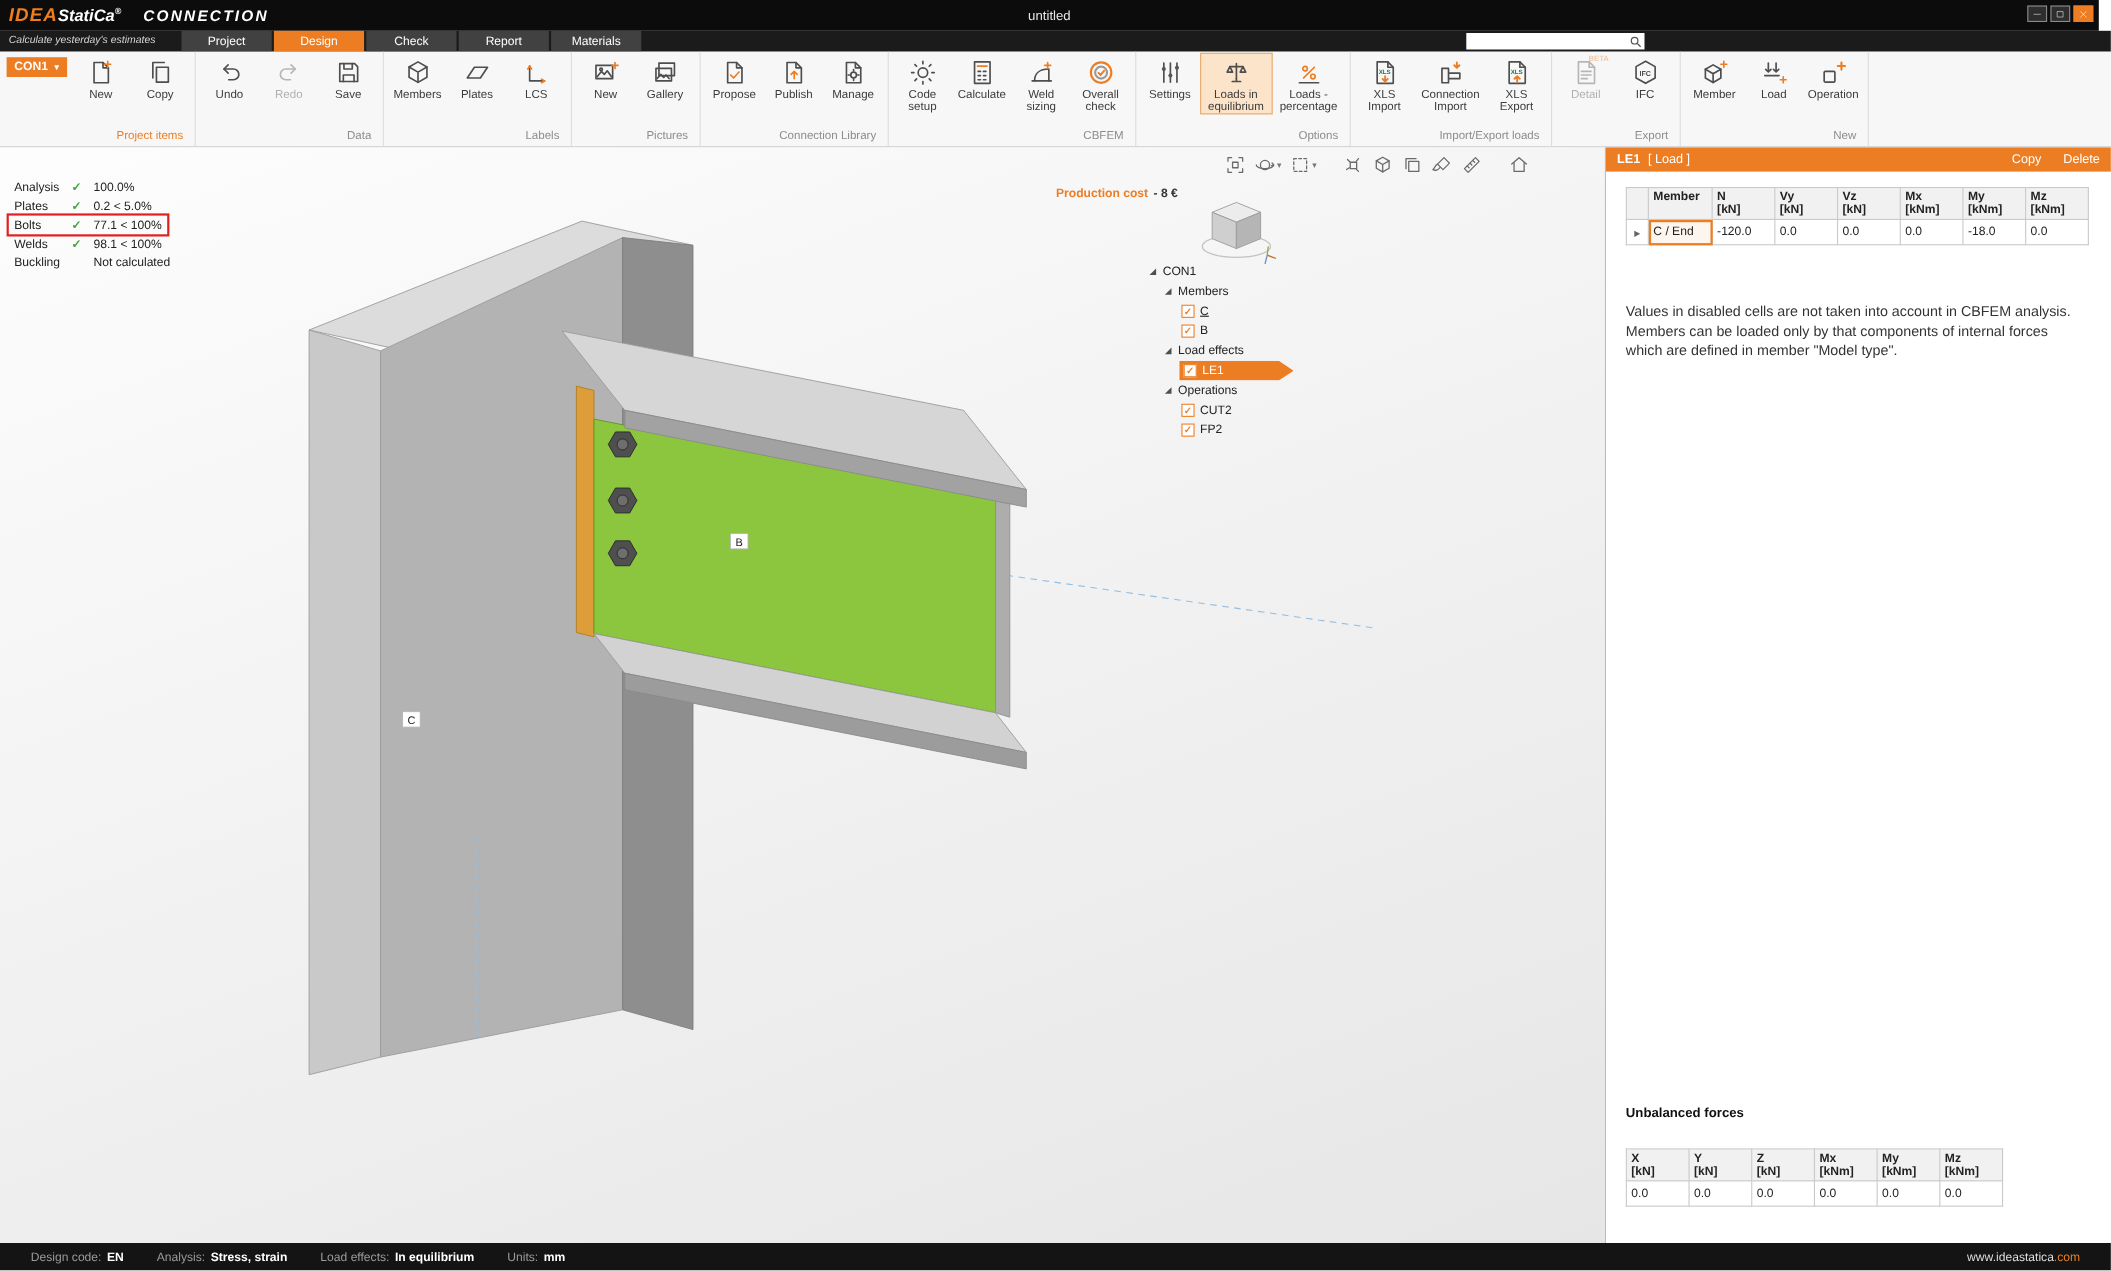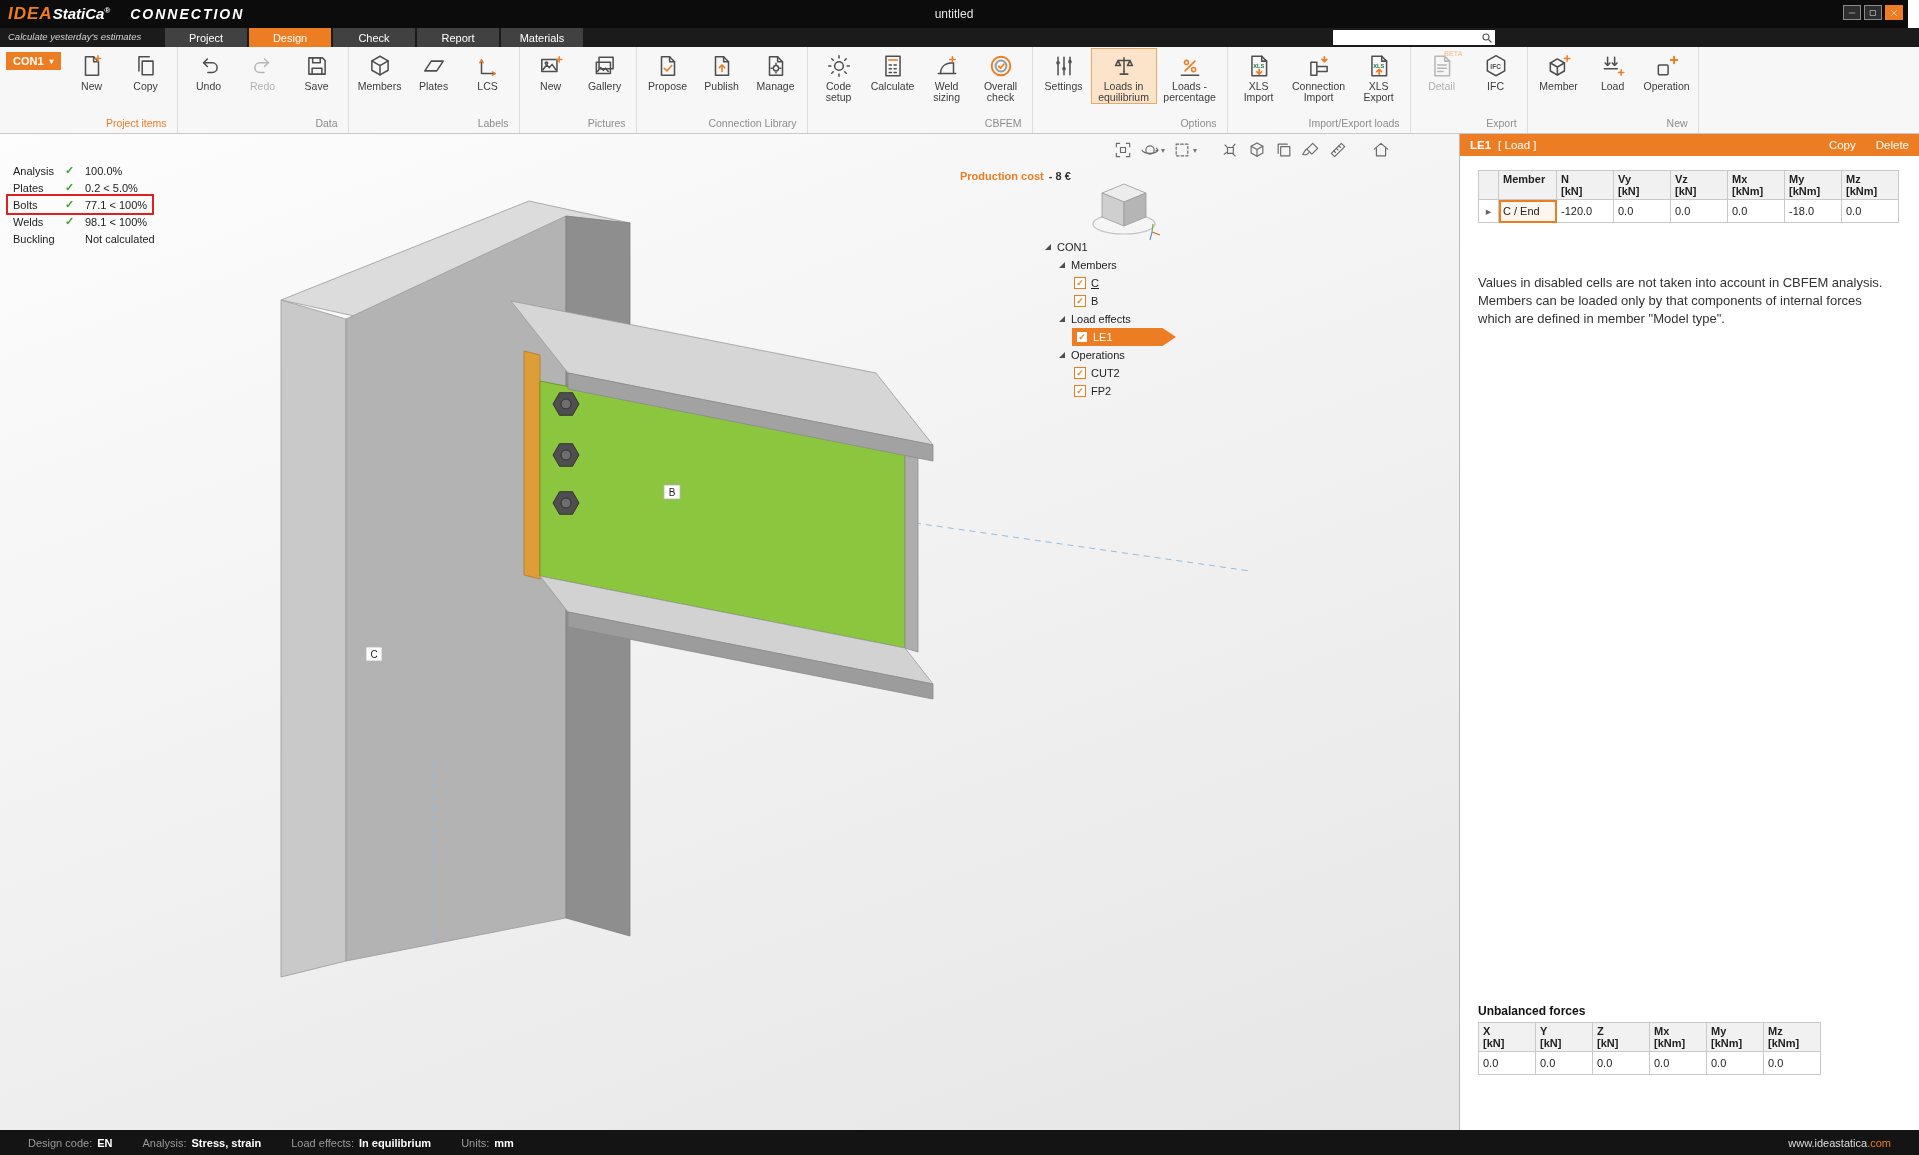--- a/index.html
+++ b/index.html
@@ -78,21 +78,21 @@
   .ph-actions{margin-left:auto;display:flex;gap:20px}
   .ph-actions span{cursor:pointer}
   .ptable{border-collapse:collapse;font-size:11px}
   .ptable th{background:#f1f1f1;border:1px solid #c9c9c9;font-weight:bold;text-align:left;padding:2px 4px;vertical-align:top;line-height:12px}
   .ptable td{border:1px solid #c9c9c9;padding:3px 4px;height:23px;background:#fff}
   .ptable td.selcol{color:#666;text-align:center;padding:0}
   .ptable td.selcell{outline:2px solid #ed7d23;outline-offset:-2px;background:#fdf6ef}
   #loadtable{position:absolute;left:18px;top:36px}
   .note{position:absolute;left:18px;top:140px;width:420px;font-size:13px;color:#333;line-height:1.4}
   .unbal{position:absolute;left:18px;top:870px}
-  .unbal h3{font-size:12px;color:#111;margin-bottom:4px}
+  .unbal h3{font-size:12px;color:#111;margin-bottom:26px}
 
   
   .statusbar{position:absolute;bottom:0;left:0;right:0;height:25px;background:#141414;display:flex;align-items:center;color:#bbb;font-size:11px;padding:0 28px;gap:30px}
   .sitem{white-space:nowrap}
   .sitem .slabel{color:#9a9a9a;margin-right:5px}
   .sitem .svalue{color:#fff;font-weight:bold}
   .website{margin-left:auto;font-size:11px}
   .website .w1{color:#dedede}
   .website .w2{color:#ed7d23}
 </style>

